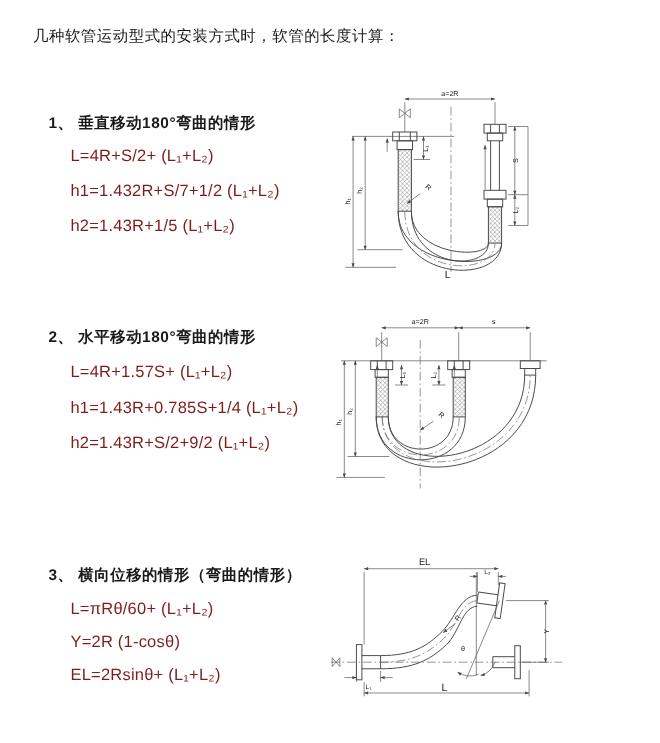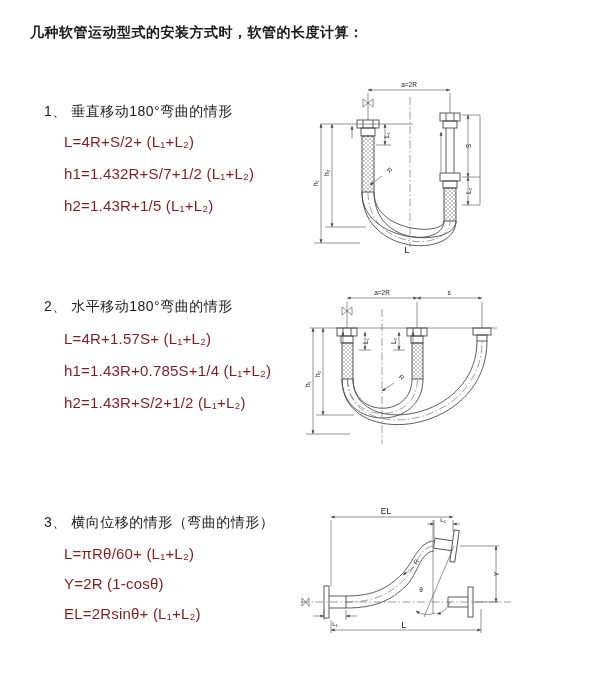--- a/index.html
+++ b/index.html
@@ -1,22 +1,22 @@
 <!DOCTYPE html>
 <html><head>
 <meta charset="utf-8">
 <style>
   html,body{margin:0;padding:0;}
   body{
     width:600px;height:675px;position:relative;overflow:hidden;
     background:#ffffff;color:#1a1a1a;
     font-family:"Liberation Sans","DejaVu Sans",sans-serif;
   }
-  .title{position:absolute;left:30px;top:24px;font-size:14px;font-weight:700;letter-spacing:.5px;}
-  .sec-head{position:absolute;font-size:14px;font-weight:400;letter-spacing:.5px;}
+  .title{position:absolute;left:30px;top:24px;font-size:14px;font-weight:400;letter-spacing:.5px;}
+  .sec-head{position:absolute;font-size:14px;font-weight:700;letter-spacing:.5px;}
   .formula{position:absolute;font-size:15px;letter-spacing:.2px;color:#7f1d1d;}
   .h1{left:44px;top:103px}.h2{left:44px;top:298px}.h3{left:44px;top:514px}
   .f10{left:64px;top:133px}.f11{left:64px;top:165px}.f12{left:64px;top:197px}
   .f20{left:64px;top:330px}.f21{left:64px;top:362px}.f22{left:64px;top:394px}
   .f30{left:64px;top:545px}.f31{left:64px;top:575px}.f32{left:64px;top:605px}
   .diag{position:absolute;}
   .d1{left:310px;top:75px}.d2{left:302px;top:284px}.d3{left:296px;top:502px}
   svg{display:block}
   svg text{font-family:"Liberation Sans","DejaVu Sans",sans-serif;fill:#222;stroke:none;}
   svg .ln{stroke:#4a4a4a;fill:none;stroke-width:.9;}
@@ -126,21 +126,21 @@
   <text class="big" x="97" y="178" text-anchor="middle">L</text>
 </svg>
 </div>
 
 <div class="sec-head h2">
   <span>2、</span>
   <span>水平移动180°弯曲的情形</span>
 </div>
 <div class="formula f20">L=4R+1.57S+ (L₁+L₂)</div>
 <div class="formula f21">h1=1.43R+0.785S+1/4 (L₁+L₂)</div>
-<div class="formula f22">h2=1.43R+S/2+1/2 (L₁+L₂)</div>
+<div class="formula f22">h2=1.43R+S/2+9/2 (L₁+L₂)</div>
 
 <div class="diag d2">
 <svg width="230" height="175" viewBox="0 0 230 175">
   <g>
     <line class="thin" x1="45" y1="18" x2="45" y2="44"></line>
     <line class="thin" x1="115" y1="18" x2="115" y2="44"></line>
     <line class="thin" x1="180" y1="18" x2="180" y2="44"></line>
     <line class="thin" x1="45" y1="14" x2="115" y2="14" marker-start="url(#arr)" marker-end="url(#arr)"></line>
     <line class="thin" x1="115" y1="14" x2="180" y2="14" marker-start="url(#arr)" marker-end="url(#arr)"></line>
     <text class="dim" x="80" y="11" text-anchor="middle">a=2R</text>

